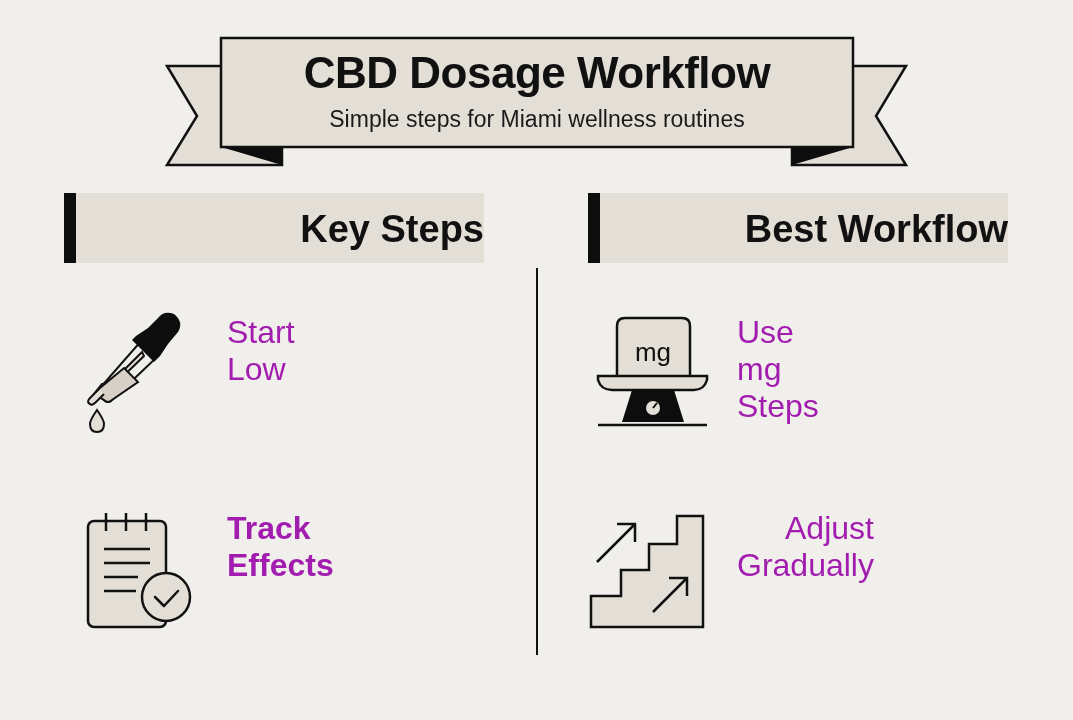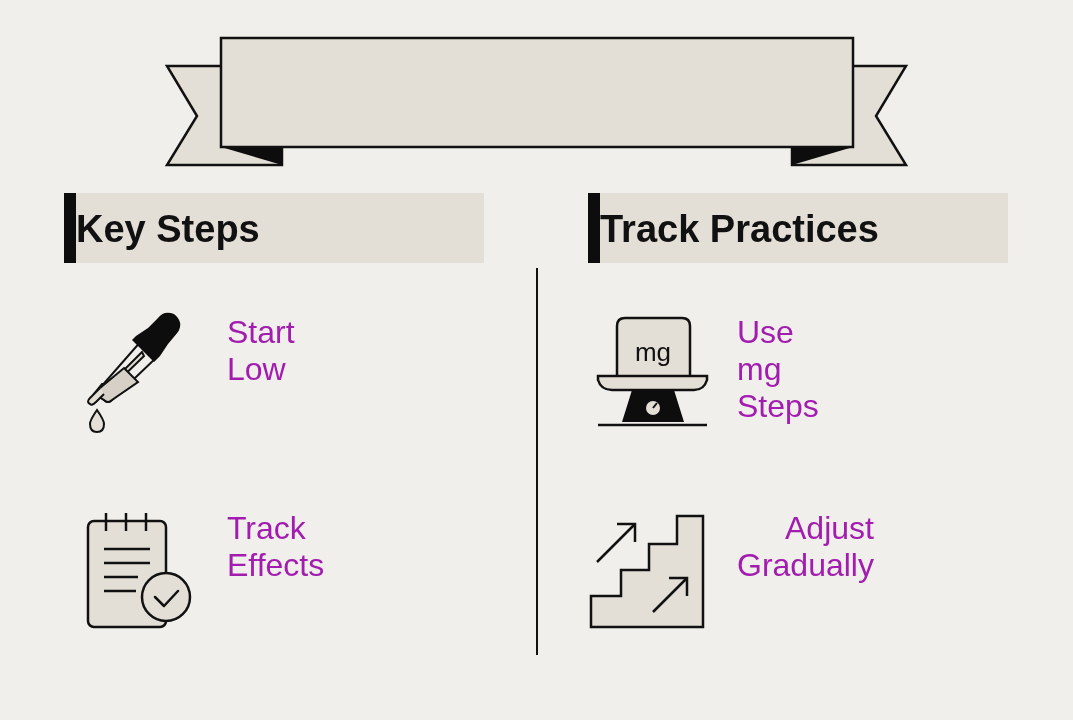--- a/index.html
+++ b/index.html
@@ -23,21 +23,21 @@
   }
   .section-header {
     position:absolute; top:193px; width:420px; height:70px;
     background:#e3ded6;
   }
   .section-header .bar {
     position:absolute; left:0; top:0; width:12px; height:70px; background:#0d0d0d;
   }
   .section-header .label {
     position:absolute; left:12px; right:0; top:0; height:70px; line-height:72px;
-    text-align:left; font-size:38px; font-weight:bold; color:#111;
+    text-align:right; font-size:38px; font-weight:bold; color:#111;
   }
   .divider {
     position:absolute; left:536px; top:268px; width:2px; height:387px; background:#111;
   }
   .icon { position:absolute; }
   .item-label {
     position:absolute; font-size:32px; color:#a21caf;
   }
 </style>
 </head>
@@ -49,30 +49,32 @@
     <polygon points="167,66 282,66 282,165 167,165 197,116" fill="#e3ded6" stroke="#111" stroke-width="2.5" stroke-linejoin="miter"></polygon>
 
     <polygon points="221,147 282,147 282,165" fill="#0d0d0d"></polygon>
 
     <polygon points="906,66 792,66 792,165 906,165 876,116" fill="#e3ded6" stroke="#111" stroke-width="2.5" stroke-linejoin="miter"></polygon>
 
     <polygon points="853,147 792,147 792,165" fill="#0d0d0d"></polygon>
 
     <rect x="221" y="38" width="632" height="109" fill="#e3ded6" stroke="#111" stroke-width="2.5"></rect>
   </svg>
+  <div class="title">CBD Dosage Workflow</div>
+  <div class="subtitle">Simple steps for Miami wellness routines</div>
 </div>
 
 <div class="section-header" style="left:64px;">
   <div class="bar"></div>
   <div class="label">Key Steps</div>
 </div>
 
 <div class="section-header" style="left:588px;">
   <div class="bar"></div>
-  <div class="label">Track Practices</div>
+  <div class="label">Best Workflow</div>
 </div>
 
 <div class="divider"></div>
 
 <div class="abs" style="left:0;top:0;">
   <svg class="icon" style="left:80px;top:300px;" width="120" height="140" viewBox="0 0 120 140">
 
     <path d="M62,52 L30,84 L22,84 L14,94 L17,97 L26,89 L30,89 L64,56 Z" fill="#e3ded6" stroke="#111" stroke-width="2"></path>
     <path d="M62,40 L78,56 L32,100 Q28,104 24,100 L18,96 Q16,92 20,88 Z" fill="none" stroke="#111" stroke-width="2"></path>
 
@@ -93,21 +95,21 @@
     <line x1="26" y1="8" x2="26" y2="26" stroke="#111" stroke-width="2.5"></line>
     <line x1="46" y1="8" x2="46" y2="26" stroke="#111" stroke-width="2.5"></line>
     <line x1="66" y1="8" x2="66" y2="26" stroke="#111" stroke-width="2.5"></line>
     <line x1="24" y1="44" x2="70" y2="44" stroke="#111" stroke-width="2.5"></line>
     <line x1="24" y1="58" x2="70" y2="58" stroke="#111" stroke-width="2.5"></line>
     <line x1="24" y1="72" x2="58" y2="72" stroke="#111" stroke-width="2.5"></line>
     <line x1="24" y1="86" x2="56" y2="86" stroke="#111" stroke-width="2.5"></line>
     <circle cx="86" cy="92" r="24" fill="#e3ded6" stroke="#111" stroke-width="2.5"></circle>
     <polyline points="75,92 84,101 98,86" fill="none" stroke="#111" stroke-width="2.5" stroke-linecap="round" stroke-linejoin="round"></polyline>
   </svg>
-  <div class="item-label" style="left:227px;top:510px;">Track Effects</div>
+  <div class="item-label" style="left:227px;top:510px;font-weight:bold;">Track Effects</div>
 </div>
 
 <div class="abs" style="left:0;top:0;">
   <svg class="icon" style="left:590px;top:310px;" width="125" height="125" viewBox="0 0 125 125">
 
     <path d="M27,74 L27,16 Q27,8 35,8 L92,8 Q100,8 100,16 L100,74 Z" fill="#e3ded6" stroke="#111" stroke-width="2.5"></path>
     <text x="63" y="51" text-anchor="middle" font-family="Liberation Sans, sans-serif" font-size="26" fill="#111">mg</text>
 
     <path d="M8,66 L117,66 L117,70 Q114,80 104,80 L22,80 Q11,80 8,70 Z" fill="#e3ded6" stroke="#111" stroke-width="2.5"></path>
 

